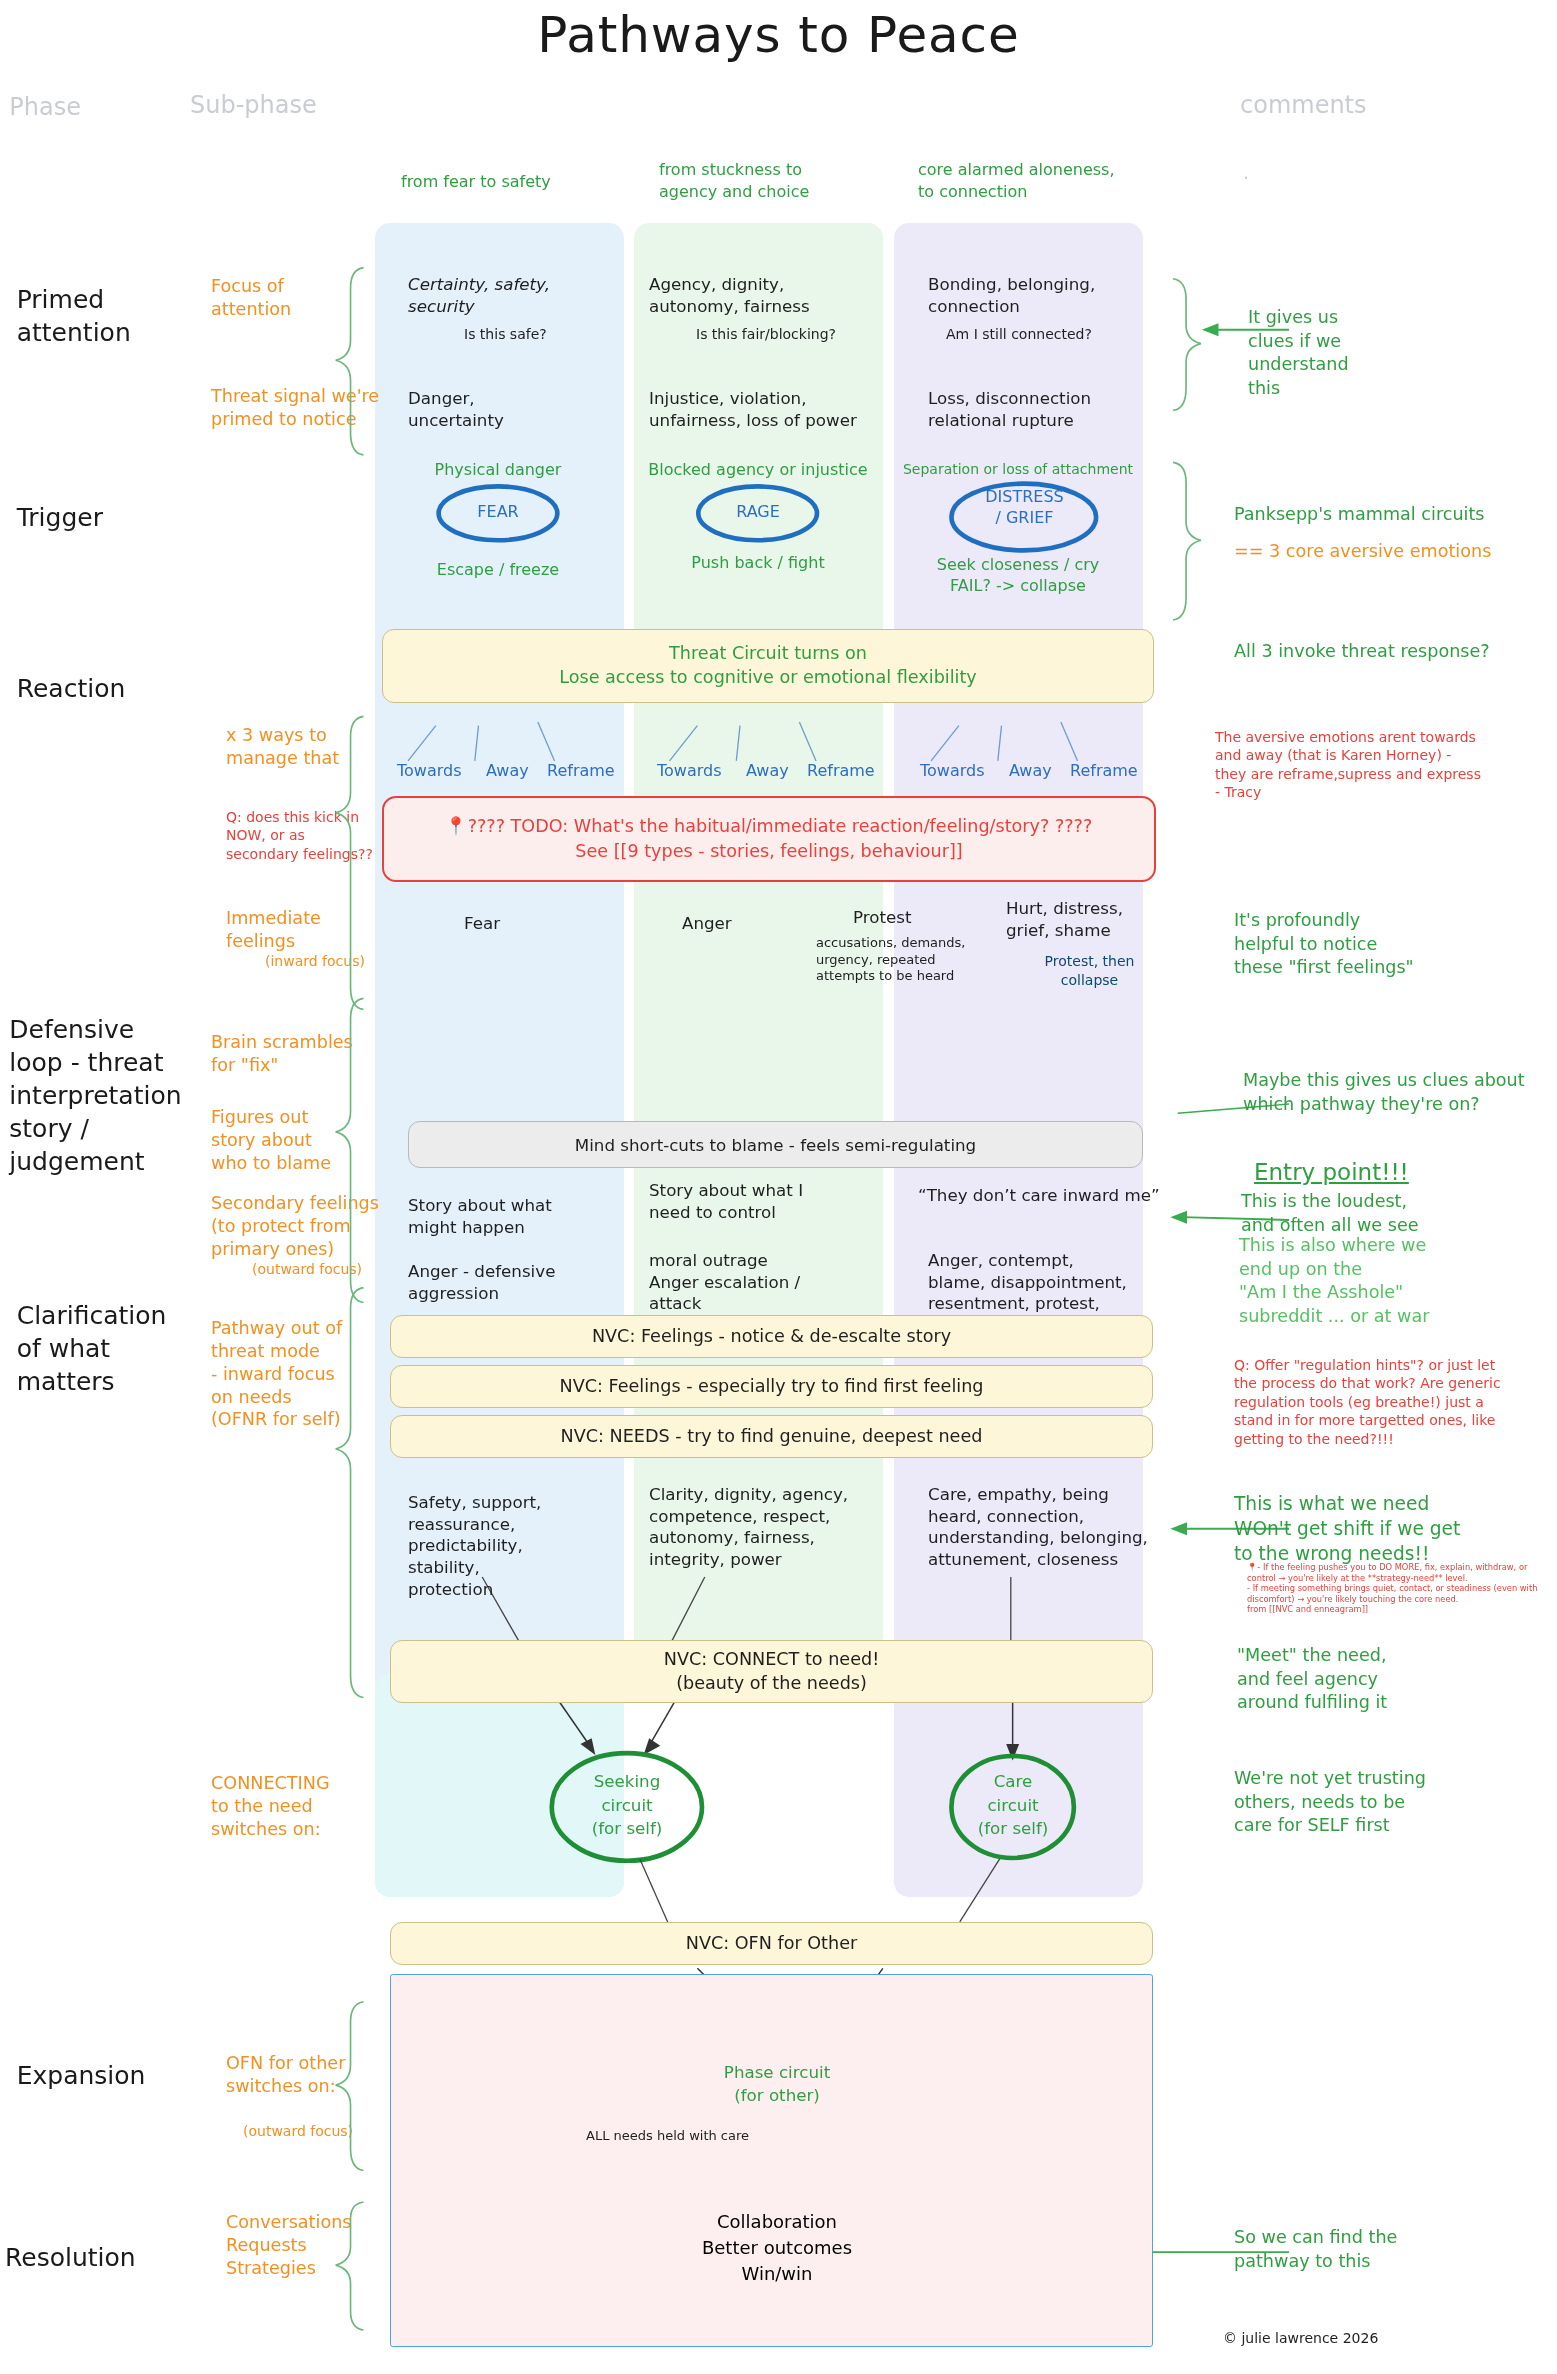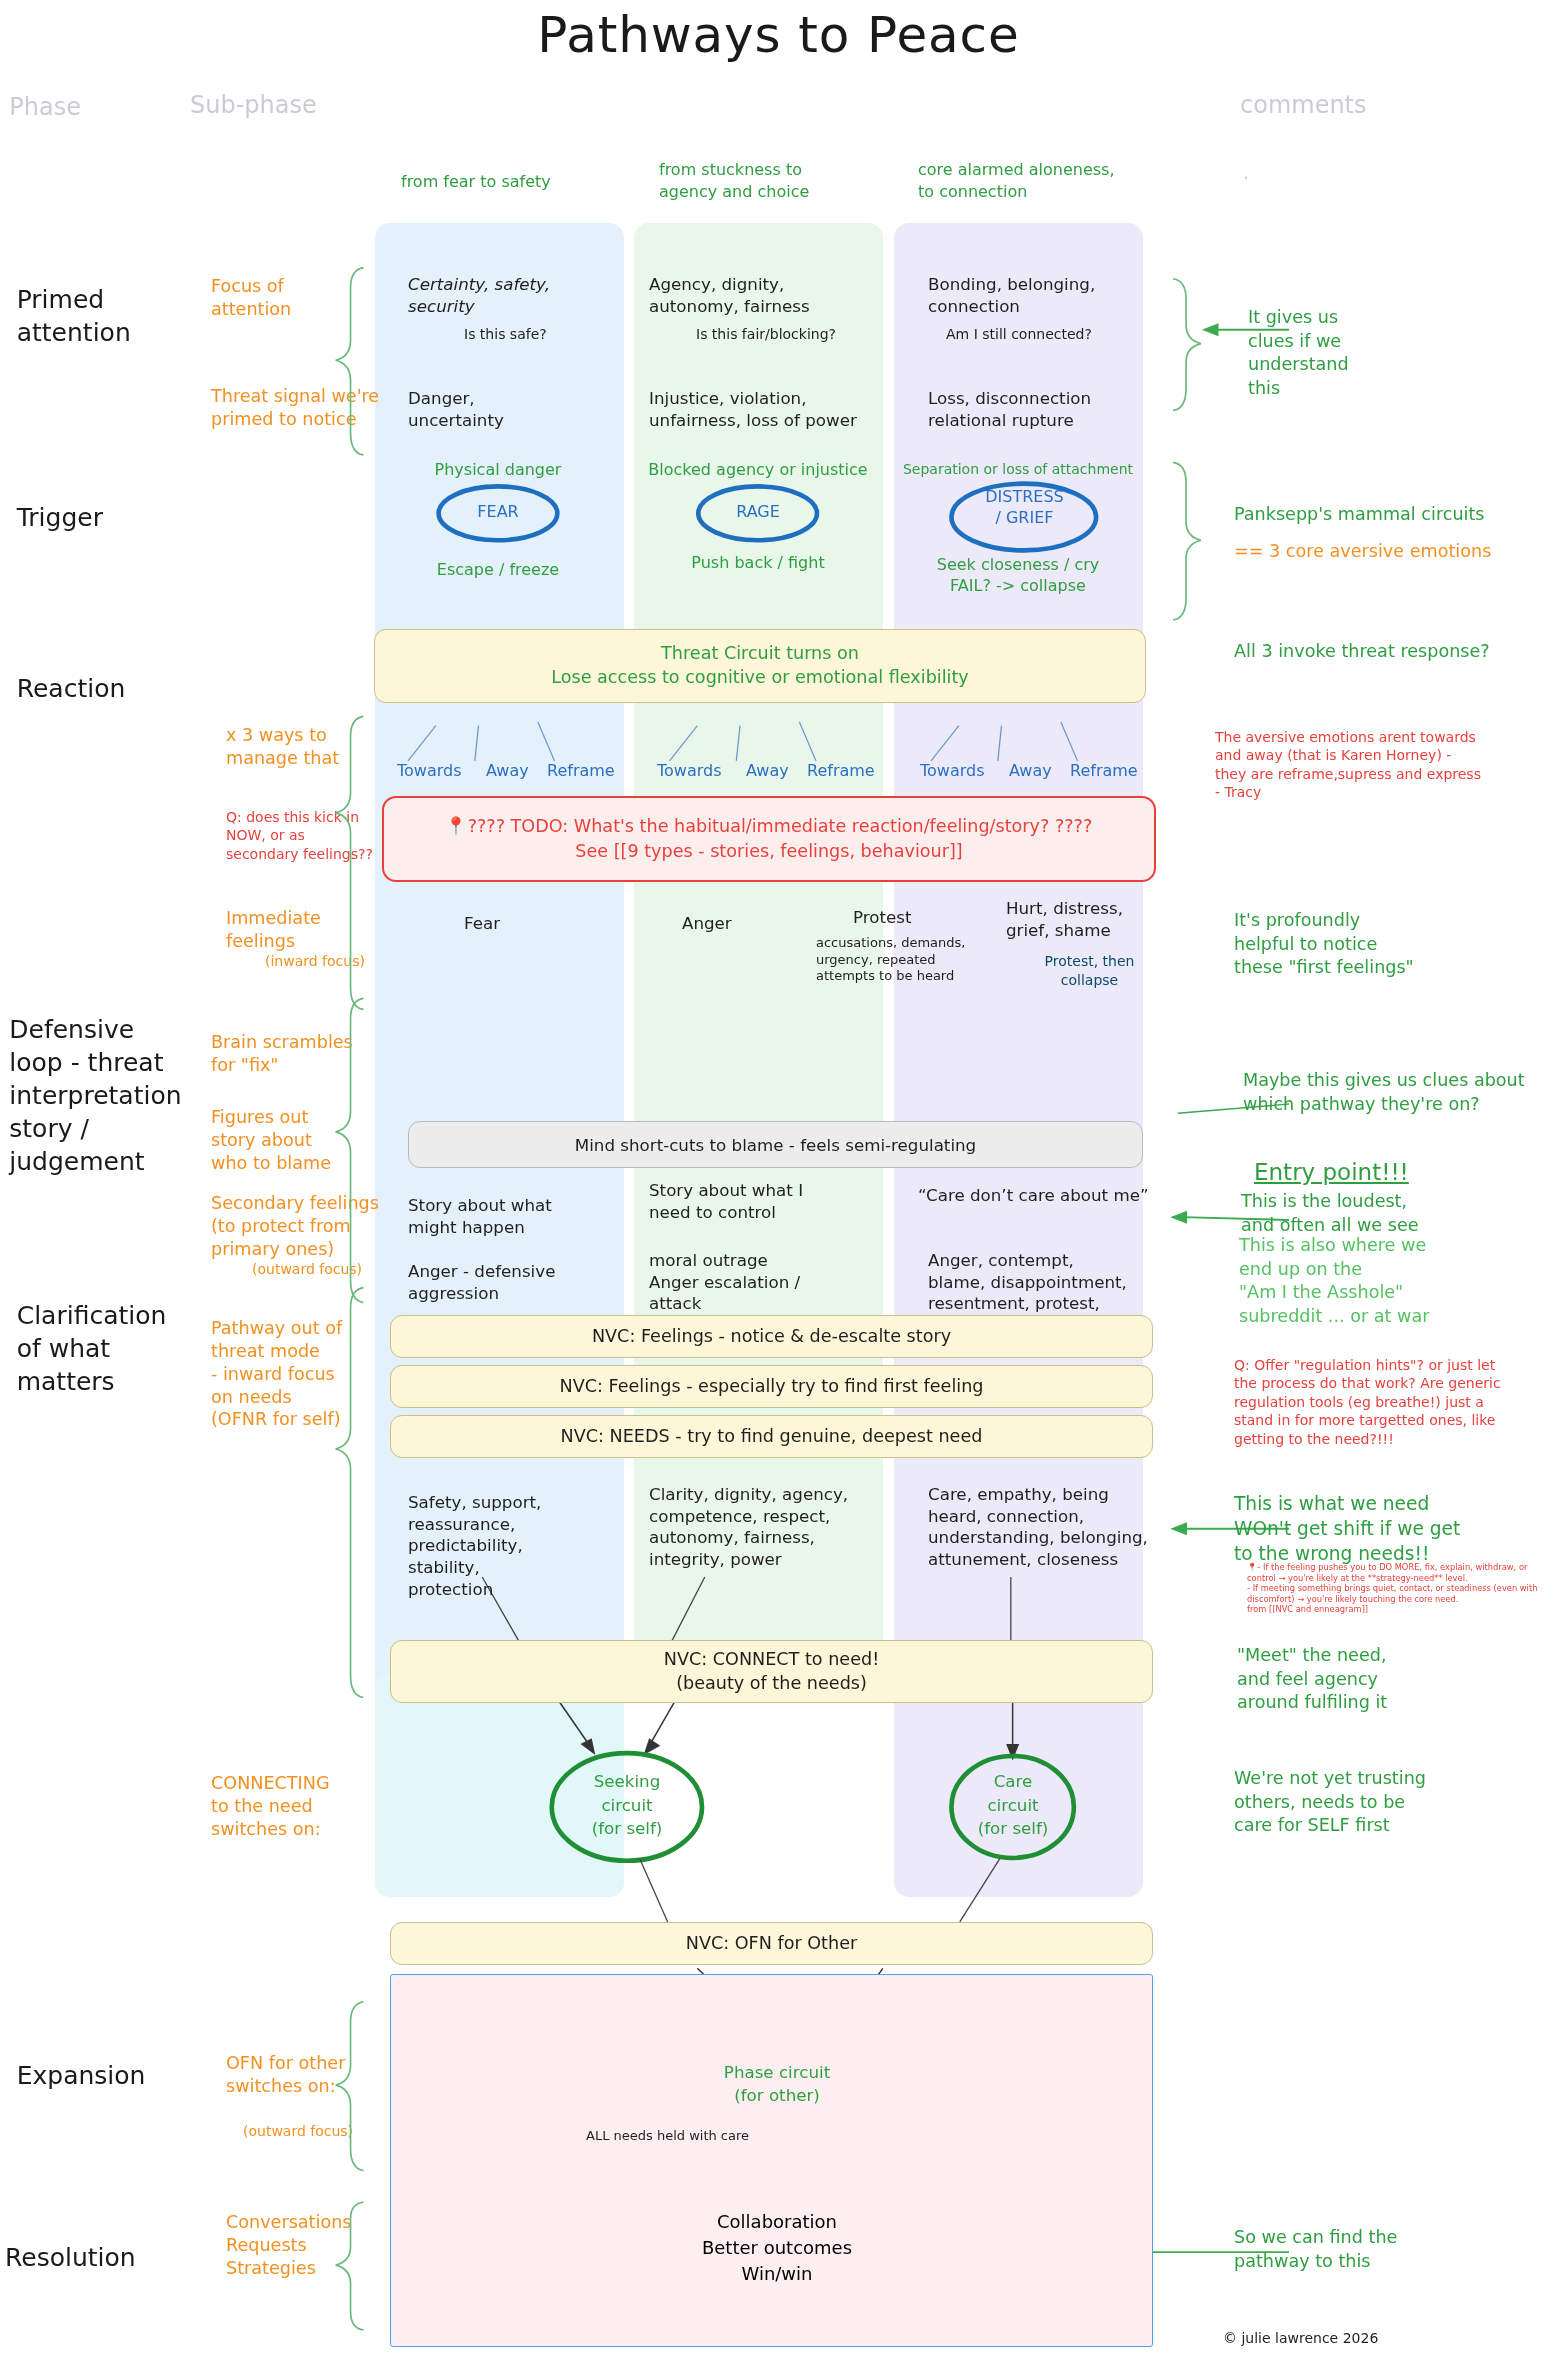--- a/index.html
+++ b/index.html
@@ -231,21 +231,21 @@
 <div class="abs blue-label ctr" style="left:405px; top:502px; width:186px;">FEAR</div>
 <div class="abs blue-label ctr" style="left:665px; top:502px; width:186px;">RAGE</div>
 <div class="abs blue-label ctr" style="left:941px; top:487px; width:167px; white-space:pre-line; line-height:1.3;">DISTRESS
 / GRIEF</div>
 
 <div class="abs green-hd" style="left:382px; top:560px; width:232px;">Escape / freeze</div>
 <div class="abs green-hd" style="left:642px; top:553px; width:232px;">Push back / fight</div>
 <div class="abs green-hd" style="left:892px; top:555px; width:252px; white-space:pre-line;">Seek closeness / cry
 FAIL? -&gt; collapse</div>
 
-<div class="abs yellowbox" style="left:374px; top:629px; width:770px; height:72px; white-space:pre-line;">Threat Circuit turns on
+<div class="abs yellowbox" style="left:382px; top:629px; width:770px; height:72px; white-space:pre-line;">Threat Circuit turns on
 Lose access to cognitive or emotional flexibility</div>
 
 <div class="abs blue-label" style="left:397px; top:761px;">Towards</div>
 <div class="abs blue-label" style="left:486px; top:761px;">Away</div>
 <div class="abs blue-label" style="left:547px; top:761px;">Reframe</div>
 <div class="abs blue-label" style="left:657px; top:761px;">Towards</div>
 <div class="abs blue-label" style="left:746px; top:761px;">Away</div>
 <div class="abs blue-label" style="left:807px; top:761px;">Reframe</div>
 <div class="abs blue-label" style="left:920px; top:761px;">Towards</div>
 <div class="abs blue-label" style="left:1009px; top:761px;">Away</div>
@@ -268,21 +268,21 @@
 grief, shame</div>
 <div class="abs green-note sm" style="left:1006px; top:952px; width:167px; white-space:pre-line; font-size:14px;">Protest, then
 collapse</div>
 
 <div class="abs greybox" style="left:408px; top:1121px; width:733px; height:45px;">Mind short-cuts to blame - feels semi-regulating</div>
 
 <div class="abs cell" style="left:408px; top:1195px; width:223px; white-space:pre-line;">Story about what
 might happen</div>
 <div class="abs cell" style="left:649px; top:1180px; width:232px; white-space:pre-line;">Story about what I
 need to control</div>
-<div class="abs cell" style="left:918px; top:1185px; width:260px;">“Care don’t care about me”</div>
+<div class="abs cell" style="left:918px; top:1185px; width:260px;">“They don’t care inward me”</div>
 
 <div class="abs cell" style="left:408px; top:1261px; width:232px; white-space:pre-line;">Anger - defensive
 aggression</div>
 <div class="abs cell" style="left:649px; top:1250px; width:232px; white-space:pre-line;">moral outrage
 Anger escalation /
 attack</div>
 <div class="abs cell" style="left:928px; top:1250px; width:232px; white-space:pre-line;">Anger, contempt,
 blame, disappointment,
 resentment, protest,
 accusation</div>

